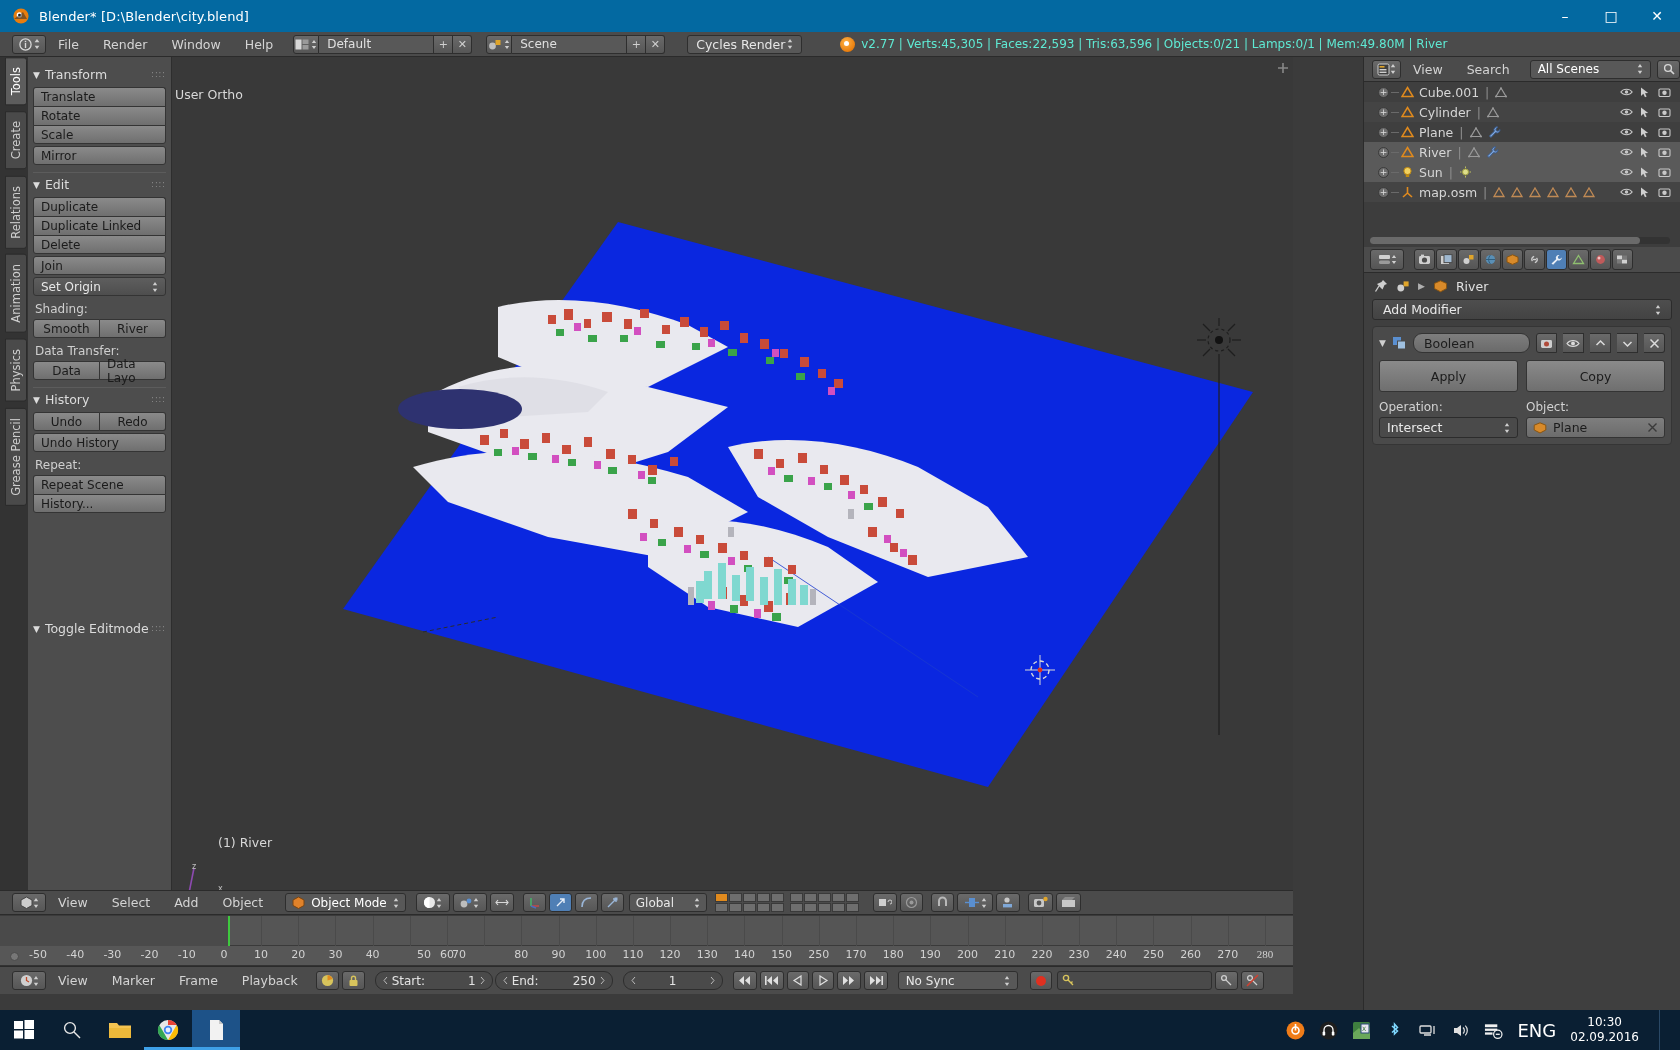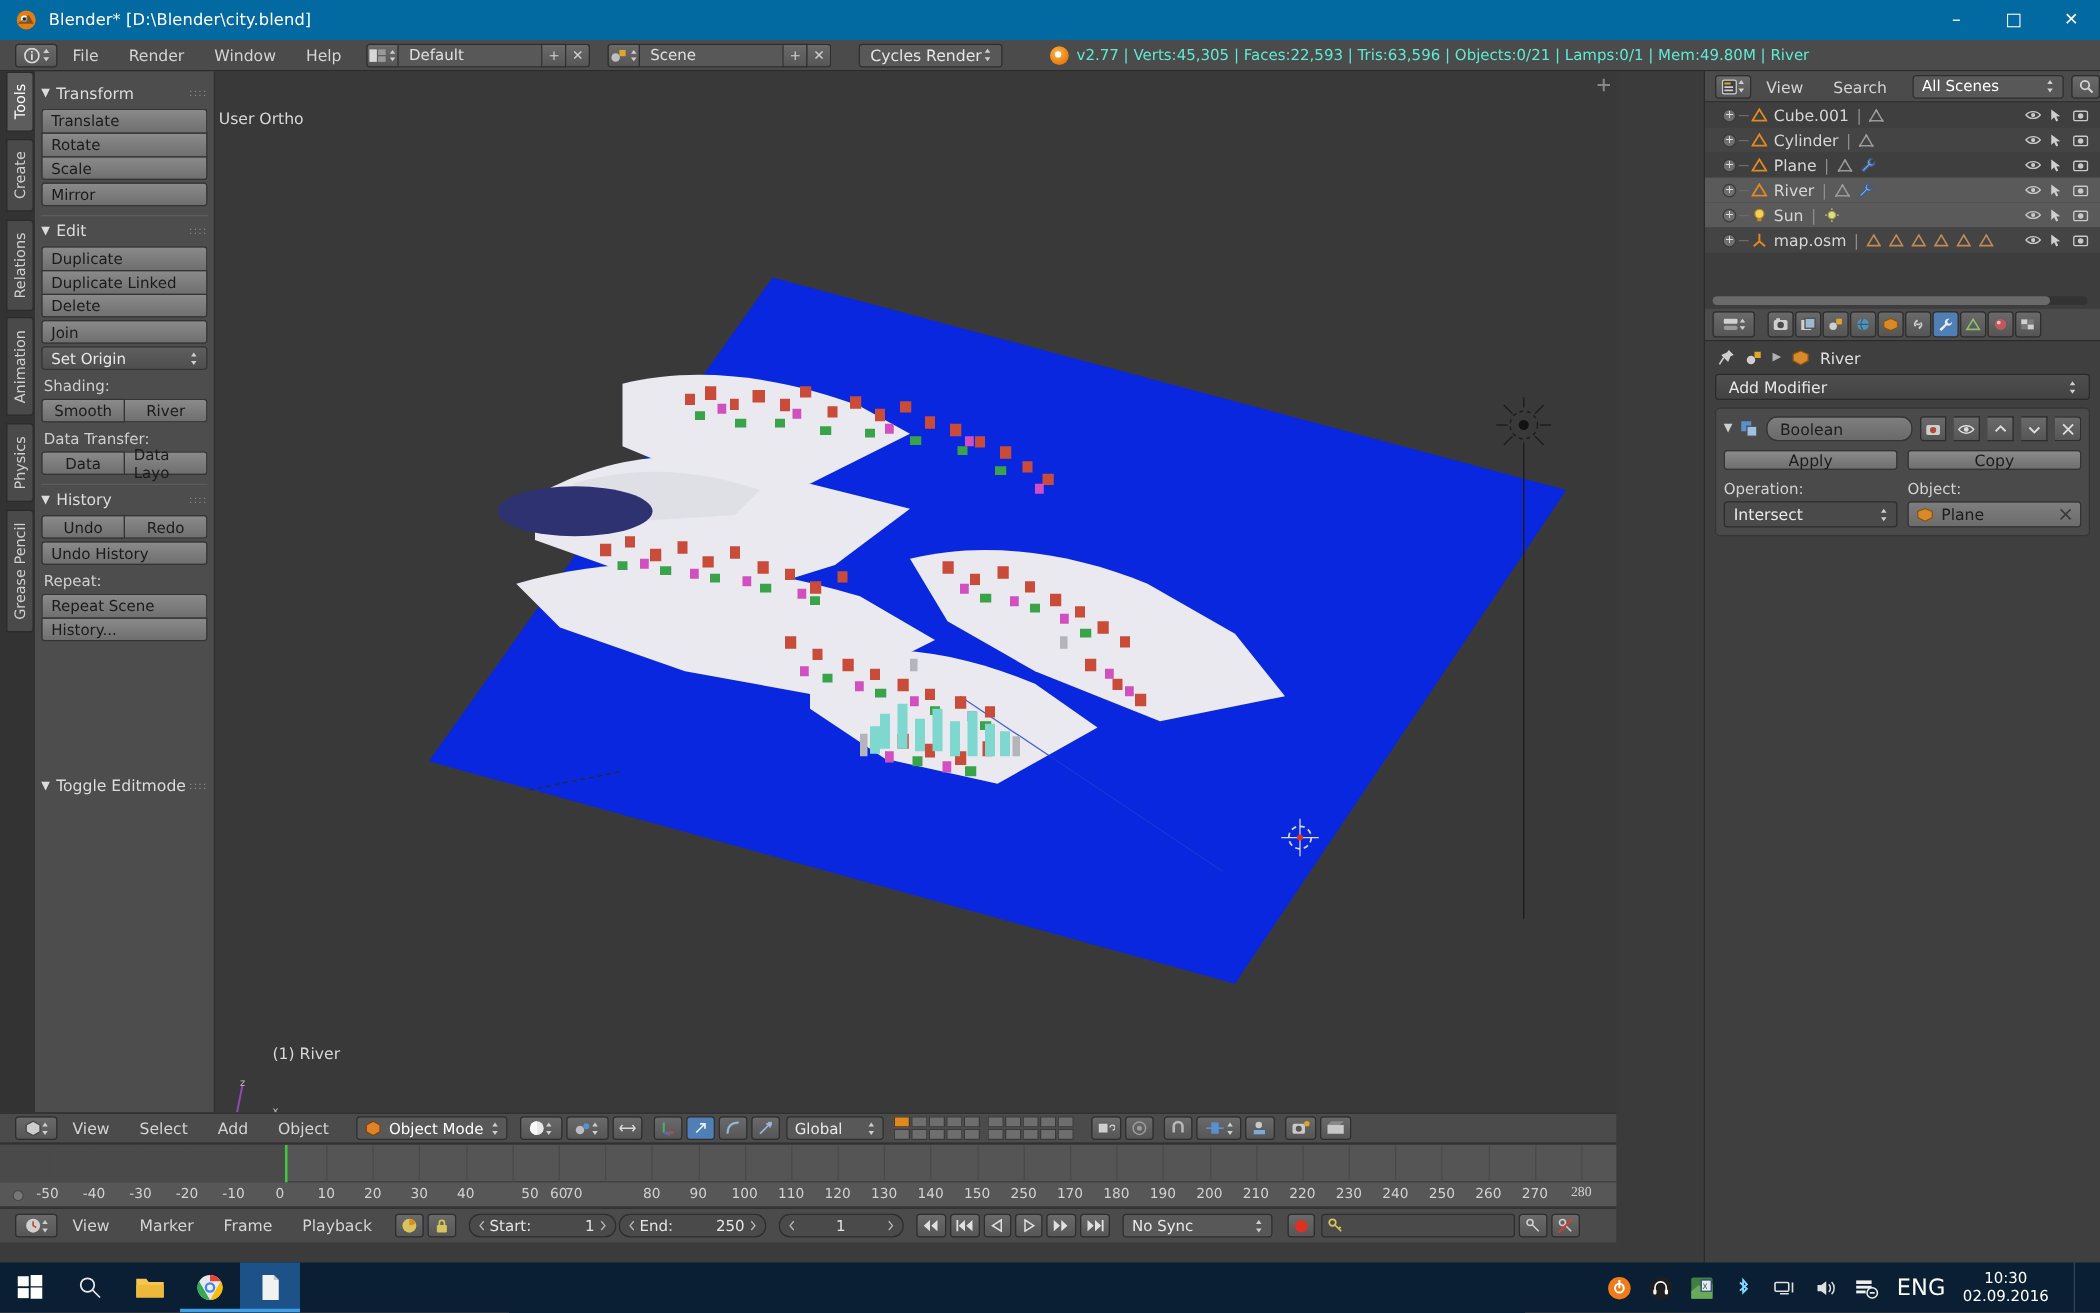--- a/index.html
+++ b/index.html
@@ -180,21 +180,21 @@
   #mod-head{ display:flex; align-items:center; gap:6px; }
   .mod-name{ flex:1; height:20px; background:linear-gradient(#7e7e7e,#6a6a6a);
     border:1px solid #343434; border-radius:9px; color:#1c1c1c; font-size:12.5px;
     display:flex; align-items:center; padding:0 10px; }
   .mini-btn{ width:21px;height:20px; background:linear-gradient(#6a6a6a,#565656);
     border:1px solid #2e2e2e; display:flex;align-items:center;justify-content:center;
     color:#ddd; font-size:10px; }
   .mb-l{ border-radius:3px 0 0 3px; } .mb-r{ border-radius:0 3px 3px 0; border-left:none;}
   .mb-m{ border-left:none; }
   #mod-applyrow{ display:flex; gap:8px; margin-top:7px; }
-  .applybtn{ flex:1; height:16px; background:linear-gradient(#8a8a8a,#6f6f6f);
+  .applybtn{ flex:1; height:32px; background:linear-gradient(#8a8a8a,#6f6f6f);
     border:1px solid #343434; border-radius:3px; color:#1b1b1b; font-size:12.5px;
     display:flex; align-items:center; justify-content:center; }
   #mod-fields{ display:flex; gap:8px; margin-top:8px; }
   .fcol{ flex:1; }
   .flabel{ color:#d2d2d2; font-size:12px; margin-bottom:3px; }
   .fsel{ height:21px; background:#4a4a4a; border:1px solid #2c2c2c; border-radius:3px;
     color:#eaeaea; font-size:12.5px; display:flex; align-items:center;
     justify-content:space-between; padding:0 7px; }
   .fobj{ height:21px; background:linear-gradient(#7e7e7e,#6c6c6c); border:1px solid #343434;
     border-radius:3px; color:#1c1c1c; font-size:12.5px; display:flex;

